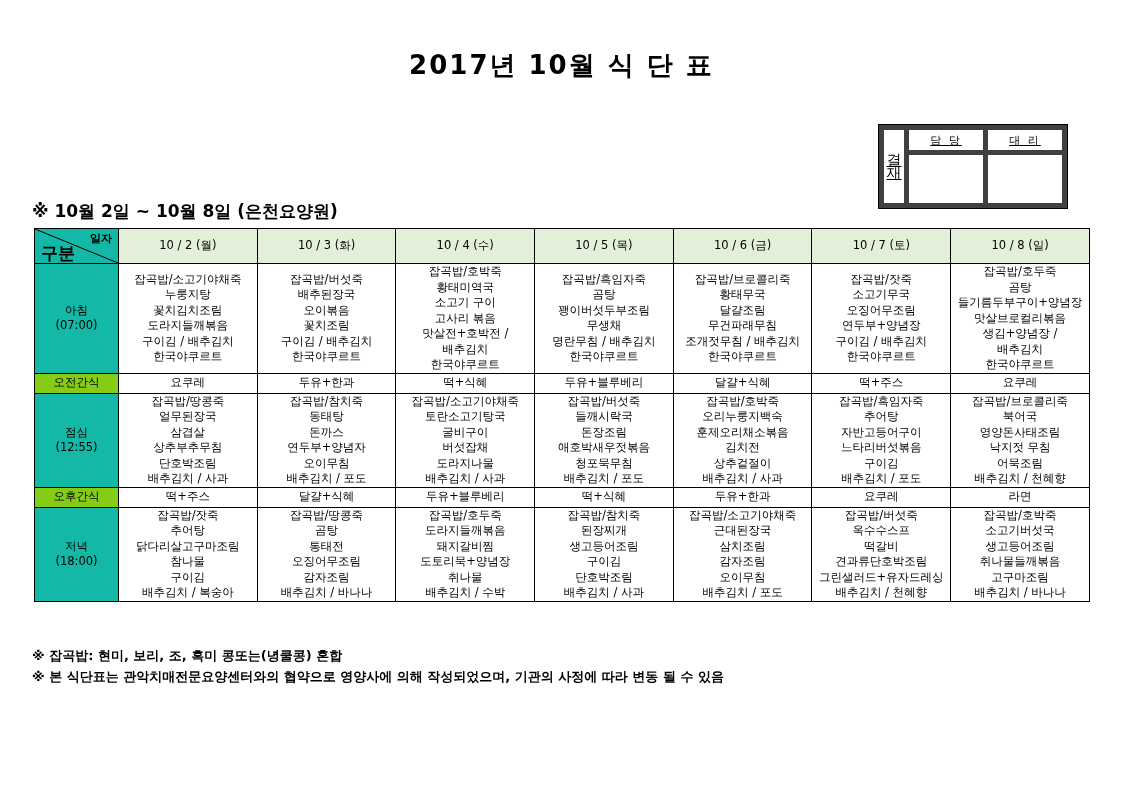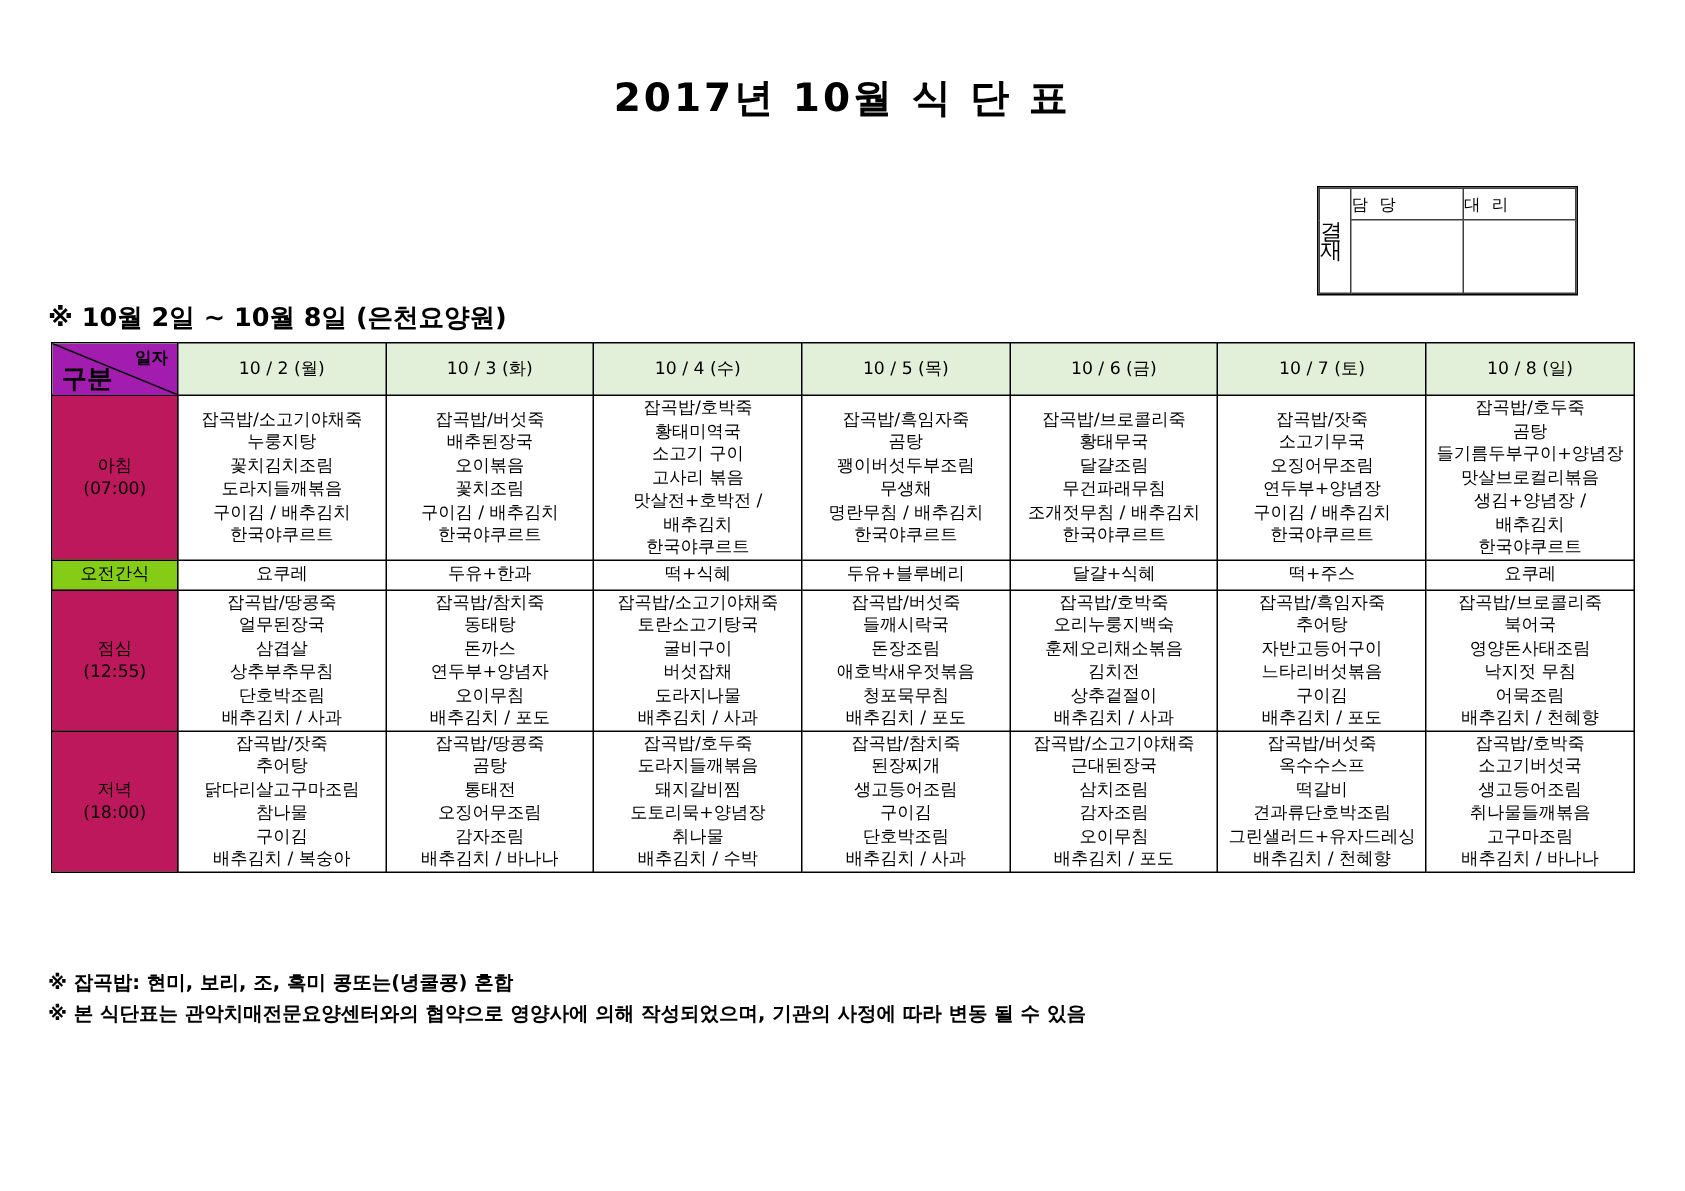--- a/index.html
+++ b/index.html
@@ -37,23 +37,25 @@
     top: 124px;
     left: 878px;
     border: 1px solid #000;
     border-collapse: collapse;
     font-size: 11px;
   }
   .approval table {
     border-collapse: collapse;
   }
   .approval td {
-    border: 1px solid #404040;
+    border: 5px solid #404040;
+    text-align: center;
     vertical-align: middle;
     padding: 0;
+    text-decoration: underline;
   }
   .approval .lab {
     width: 20px;
     height: 68px;
     line-height: 13px;
     font-size: 15px;
   }
   .approval .hd {
     width: 74px;
     height: 20px;
@@ -91,21 +93,21 @@
     padding: 0;
     line-height: 15.5px;
   }
   .head-cell {
     background: #e2f0d9;
     height: 34px;
     font-size: 12.5px;
     font-weight: normal;
   }
   .corner {
-    background: #a21caf;
+    background: #14b8a6;
     width: 84px;
     position: relative;
     height: 34px;
     padding: 0;
   }
   .corner .diag {
     position: absolute;
     left: 0; top: 0;
     width: 100%; height: 100%;
   }
@@ -115,21 +117,21 @@
     right: 6px;
     font-size: 11px;
   }
   .corner .t2 {
     position: absolute;
     bottom: 2px;
     left: 6px;
     font-size: 17px;
   }
   .rowlabel {
-    background: #be185d;
+    background: #14b8a6;
     font-size: 12.5px;
     width: 84px;
   }
   .snack-label {
     background: #84cc16;
     font-size: 11.5px;
     height: 19px;
   }
   .snack-cell {
     height: 19px;
@@ -343,20 +345,30 @@
           <td class="meal-cell">
             <div>잡곡밥/브로콜리죽</div>
             <div>북어국</div>
             <div>영양돈사태조림</div>
             <div>낙지젓 무침</div>
             <div>어묵조림</div>
             <div>배추김치 / 천혜향</div>
           </td>
         </tr>
 
+        <tr>
+          <td class="snack-label">오후간식</td>
+          <td class="snack-cell">떡+주스</td>
+          <td class="snack-cell">달걀+식혜</td>
+          <td class="snack-cell">두유+블루베리</td>
+          <td class="snack-cell">떡+식혜</td>
+          <td class="snack-cell">두유+한과</td>
+          <td class="snack-cell">요쿠레</td>
+          <td class="snack-cell">라면</td>
+        </tr>
 
         <tr>
           <td class="rowlabel">
             <div>저녁</div>
             <div>(18:00)</div>
           </td>
           <td class="meal-cell">
             <div>잡곡밥/잣죽</div>
             <div>추어탕</div>
             <div>닭다리살고구마조림</div>

